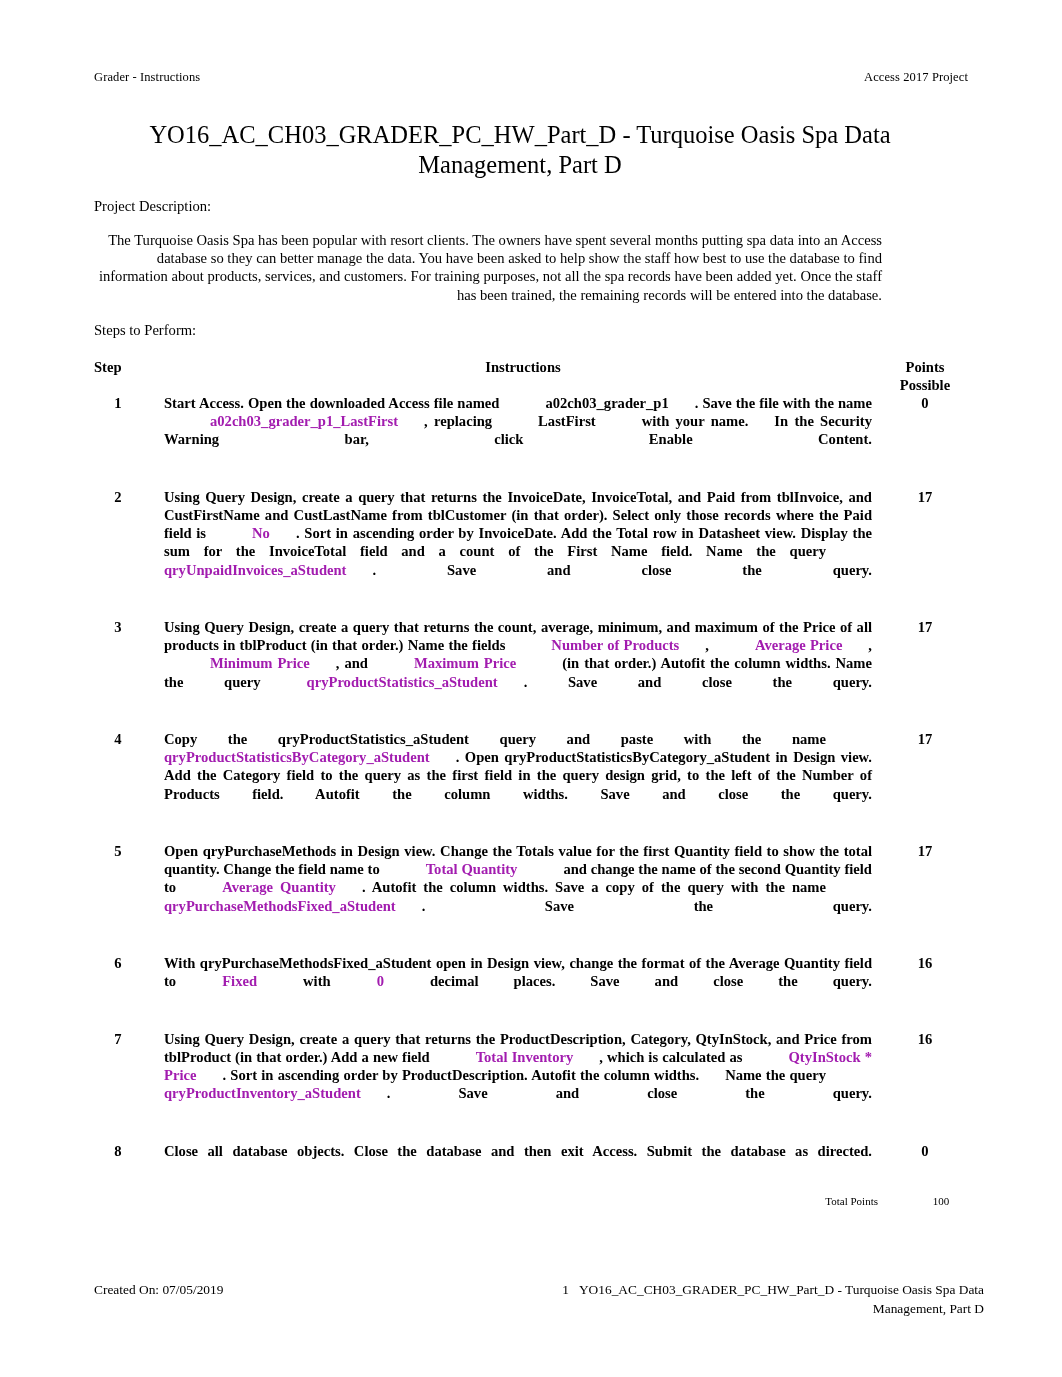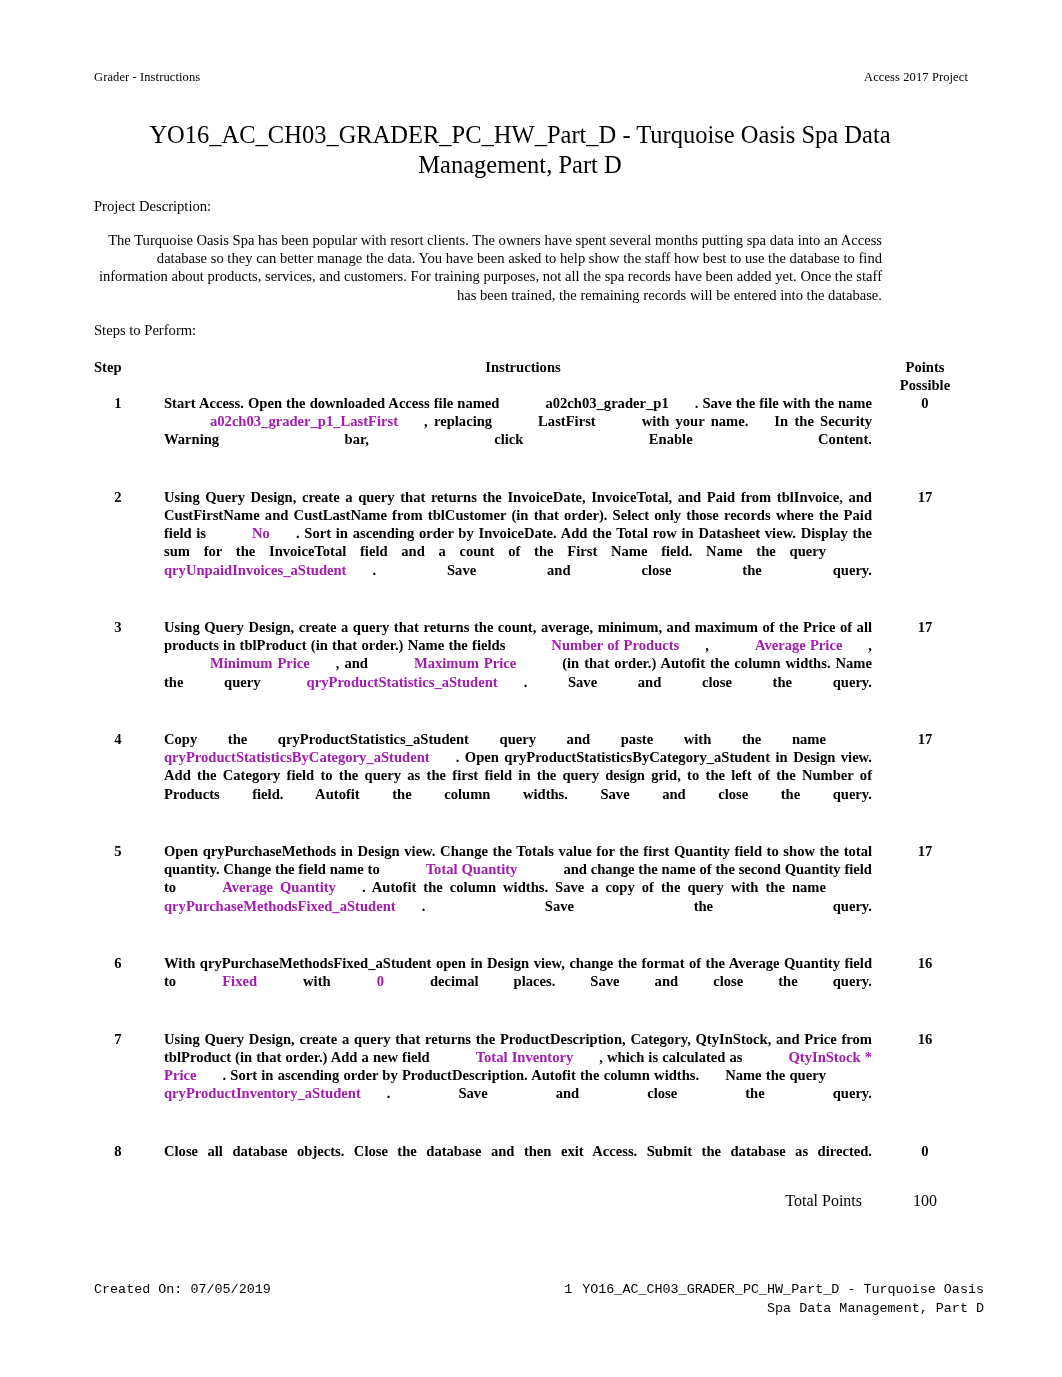--- a/index.html
+++ b/index.html
@@ -123,23 +123,23 @@
   .field {
     color: #a21caf;
   }
   .gap-s  { display: inline-block; width: 26px; }
   .gap-m  { display: inline-block; width: 46px; }
 
   
   .totals {
     position: absolute;
     top: 1192px;
-    left: 94px;
+    left: 110px;
     width: 874px;
-    font-size: 16px;
+    font-size: 11px;
     line-height: 18.2px;
     display: flex;
   }
   .totals .label {
     width: 788px;
     text-align: right;
     padding-right: 20px;
     box-sizing: border-box;
   }
   .totals .value {
@@ -152,21 +152,20 @@
   .footer {
     position: absolute;
     top: 1280px;
     left: 94px;
     right: 78px;
     font-size: 13.4px;
     line-height: 19px;
     display: flex;
     justify-content: space-between;
     align-items: flex-start;
-    font-family: Liberation Mono, monospace;
   }
   .footer .created { white-space: nowrap; }
   .footer .docref {
     text-align: right;
     max-width: 430px;
   }
   .footer .pageno {
     display: inline-block;
     margin-right: 10px;
   }

